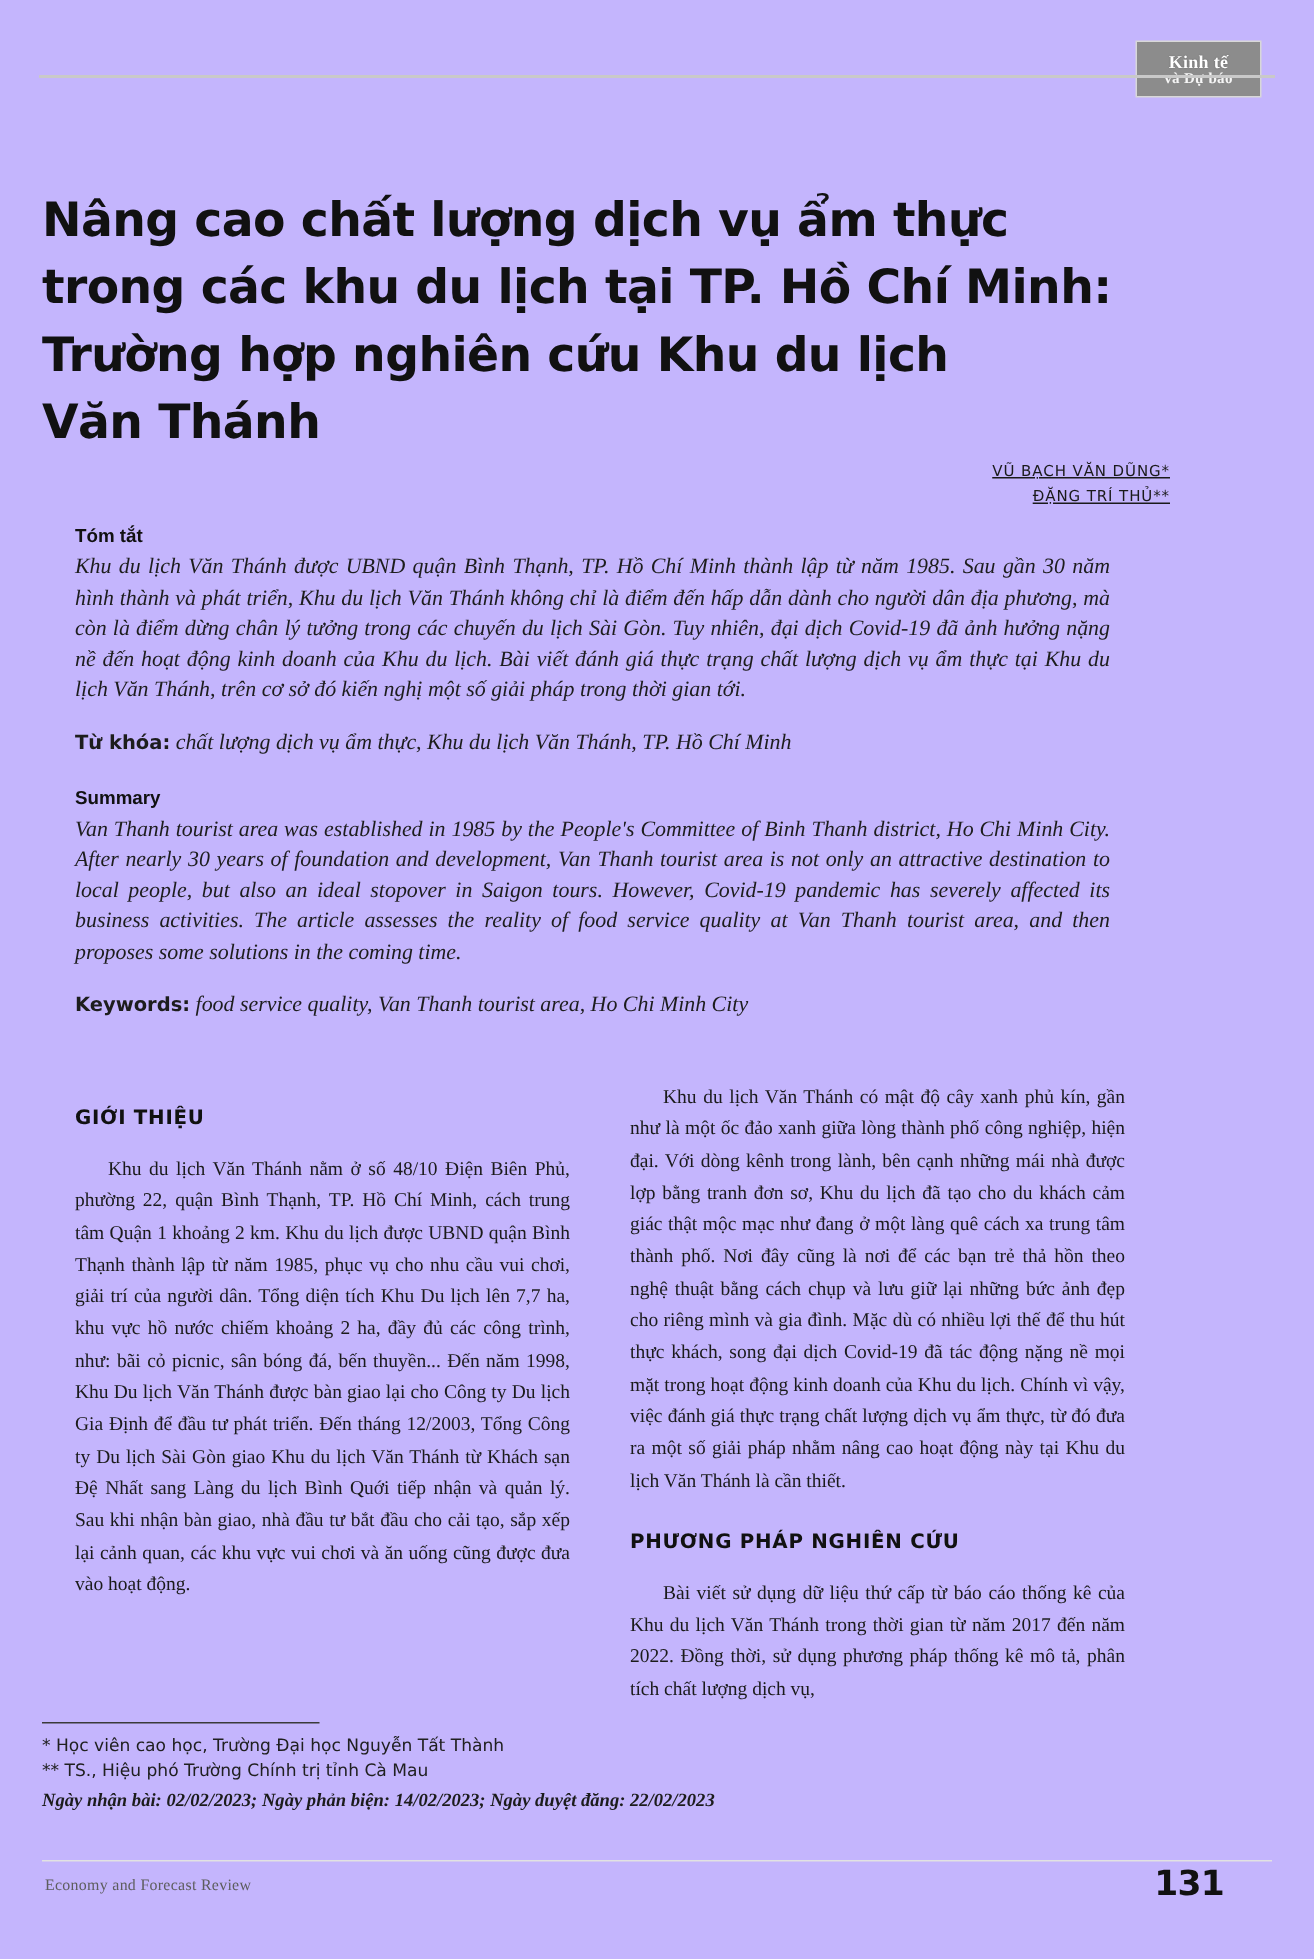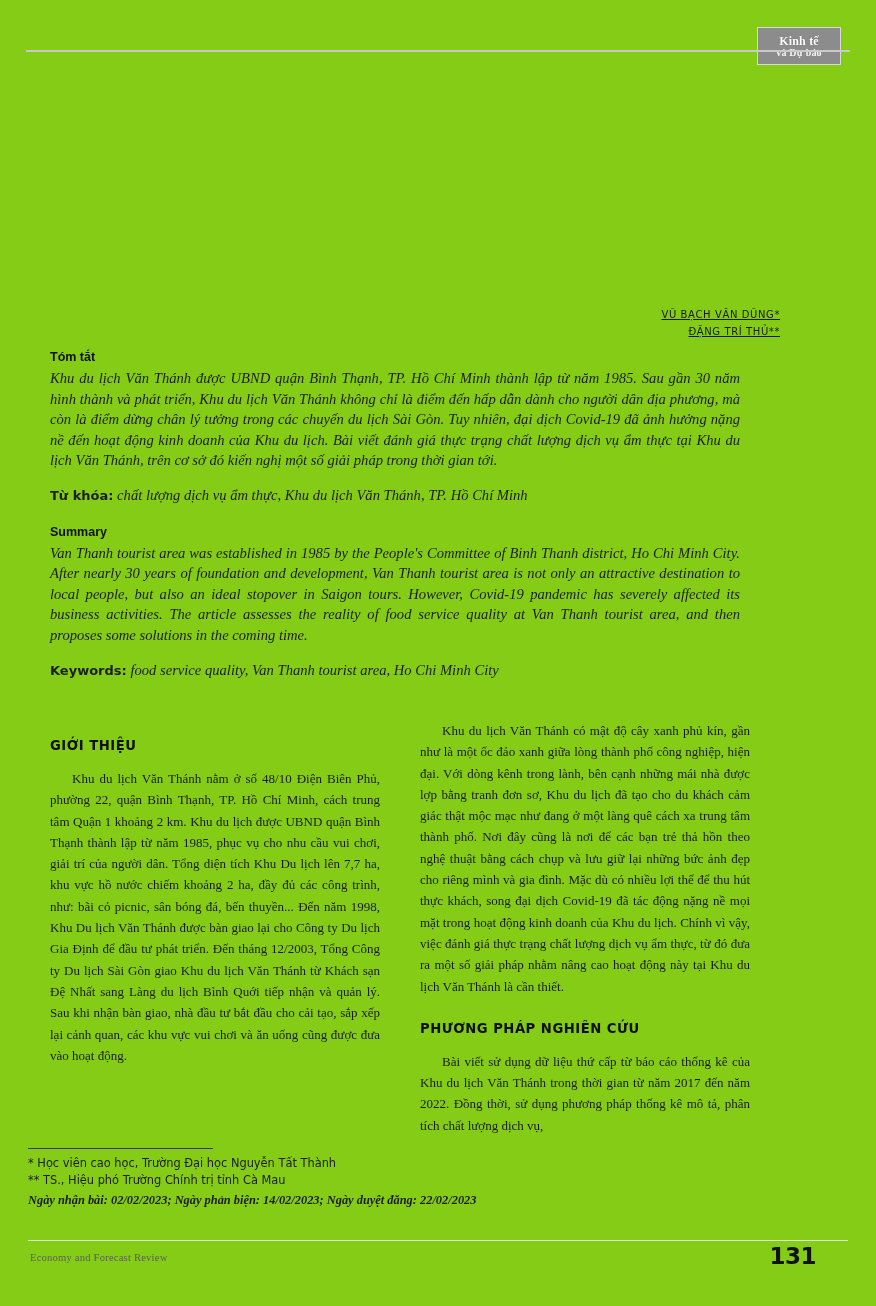--- a/index.html
+++ b/index.html
@@ -12,21 +12,21 @@
     height: 1306px;
     position: relative;
     font-family: "Liberation Serif", serif;
     color: #1a1a1a;
     overflow: hidden;
   }
 
   .page {
     position: absolute;
     inset: 0;
-    background: #84cc16;
+    background: #c4b5fd;
   }
 
   
   .masthead {
     position: absolute;
     top: 28px;
     left: 0;
     right: 0;
     height: 52px;
   }
@@ -238,20 +238,26 @@
 <div class="page">
 
   <div class="masthead">
     <div class="logo-box">
       <span class="logo-line1">Kinh tế</span>
       <span class="logo-line2">và Dự báo</span>
     </div>
   </div>
   <div class="rule-top"></div>
 
+  <h1 class="title">
+    <span class="ln">Nâng cao chất lượng dịch vụ ẩm thực</span>
+    <span class="ln">trong các khu du lịch tại TP. Hồ Chí Minh:</span>
+    <span class="ln">Trường hợp nghiên cứu Khu du lịch</span>
+    <span class="ln">Văn Thánh</span>
+  </h1>
 
   <div class="authors">
     <span class="a-line">VŨ BẠCH VĂN DŨNG*</span>
     <span class="a-line">ĐẶNG TRÍ THỦ**</span>
   </div>
 
   <div class="abstract">
 
     <div class="sec-head">Tóm tắt</div>
     <p class="abs-body">Khu du lịch Văn Thánh được UBND quận Bình Thạnh, TP. Hồ Chí Minh thành lập từ năm 1985. Sau gần 30 năm hình thành và phát triển, Khu du lịch Văn Thánh không chỉ là điểm đến hấp dẫn dành cho người dân địa phương, mà còn là điểm dừng chân lý tưởng trong các chuyến du lịch Sài Gòn. Tuy nhiên, đại dịch Covid-19 đã ảnh hưởng nặng nề đến hoạt động kinh doanh của Khu du lịch. Bài viết đánh giá thực trạng chất lượng dịch vụ ẩm thực tại Khu du lịch Văn Thánh, trên cơ sở đó kiến nghị một số giải pháp trong thời gian tới.</p>

